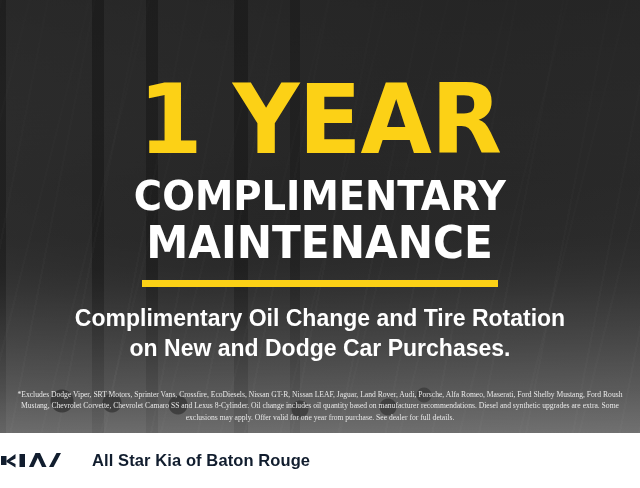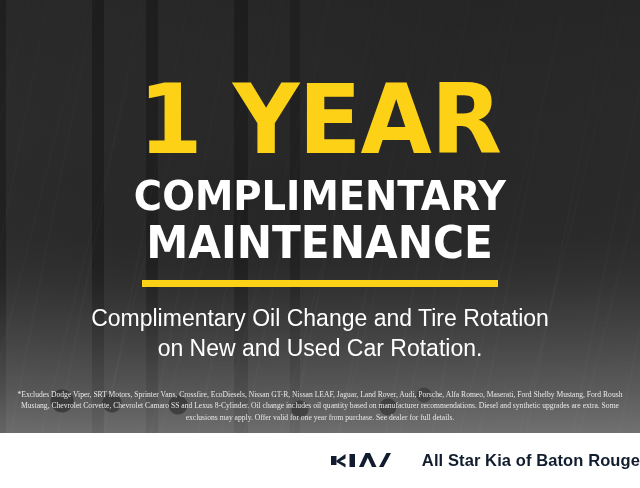--- a/index.html
+++ b/index.html
@@ -152,21 +152,21 @@
     margin-top: 15px;
     width: 356px;
     height: 7px;
     background: #fcd116;
   }
 
   .subhead {
     margin-top: 17px;
     color: #ffffff;
     font-family: "Liberation Sans", sans-serif;
-    font-weight: normal;
+    font-weight: bold;
     font-size: 23px;
     line-height: 1.28;
     text-align: center;
     white-space: nowrap;
   }
 
   .disclaimer {
     margin-top: 26px;
     width: 618px;
     color: #e8e8e8;
@@ -179,21 +179,21 @@
   
   .footer {
     position: absolute;
     left: 0;
     top: 433px;
     width: 640px;
     height: 55px;
     background: #ffffff;
     display: flex;
     align-items: center;
-    justify-content: flex-end;
+    justify-content: flex-start;
     gap: 18px;
   }
 
   .kia-logo {
     display: block;
     width: 74px;
     height: 19px;
   }
 
   .dealer-name {
@@ -219,21 +219,21 @@
       <div class="headline-year">1 YEAR</div>
 
       <div class="headline-line2">COMPLIMENTARY</div>
 
       <div class="headline-line3">MAINTENANCE</div>
 
       <div class="divider-rule"></div>
 
       <div class="subhead">
         <div>Complimentary Oil Change and Tire Rotation</div>
-        <div>on New and Used Car Rotation.</div>
+        <div>on New and Dodge Car Purchases.</div>
       </div>
 
       <div class="disclaimer">*Excludes Dodge Viper, SRT Motors, Sprinter Vans, Crossfire, EcoDiesels, Nissan GT-R, Nissan LEAF, Jaguar, Land Rover, Audi, Porsche, Alfa Romeo, Maserati, Ford Shelby Mustang, Ford Roush Mustang, Chevrolet Corvette, Chevrolet Camaro SS and Lexus 8-Cylinder. Oil change includes oil quantity based on manufacturer recommendations. Diesel and synthetic upgrades are extra. Some exclusions may apply. Offer valid for one year from purchase. See dealer for full details.</div>
     </div>
   </div>
 
   <div class="footer">
     <span class="kia-logo-wrap">
       <svg class="kia-logo" viewBox="0 0 296 76" xmlns="http://www.w3.org/2000/svg" aria-hidden="true">
         <g fill="#111d2e">

